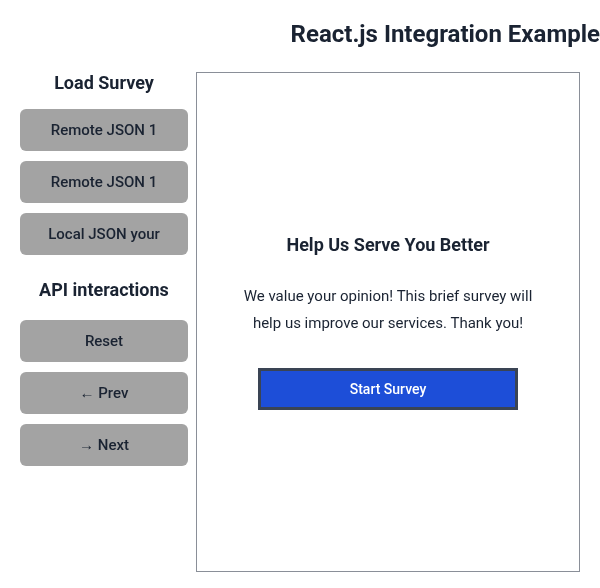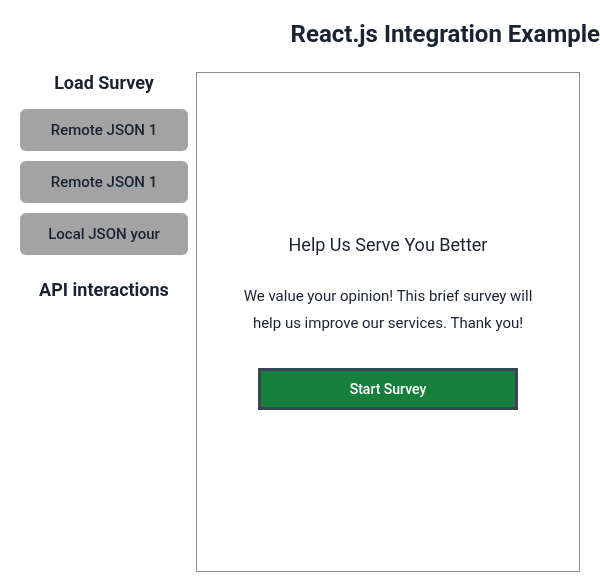--- a/index.html
+++ b/index.html
@@ -66,35 +66,35 @@
       height: 500px;
       display: flex;
       flex-direction: column;
       justify-content: center;
       align-items: center;
       padding: 0 24px;
       position: relative;
     }
     .survey-title {
       font-size: 18px;
-      font-weight: 400;
+      font-weight: 700;
       color: #1a2332;
       text-align: center;
       margin-bottom: 28px;
     }
     .survey-desc {
       font-size: 15px;
       color: #1a2332;
       text-align: center;
       line-height: 1.75;
       margin-bottom: 32px;
       padding: 0 8px;
     }
     .start-survey-btn {
-      background: #15803d;
+      background: #1d4ed8;
       color: #ffffff;
       border: 3px solid #3a4454;
       font-size: 14px;
       font-weight: 500;
       padding: 10px 16px;
       width: 260px;
       cursor: pointer;
       font-family: inherit;
     }
   </style>
@@ -108,20 +108,25 @@
   <aside class="sidebar">
 
     <h2 class="sidebar-heading">Load Survey</h2>
     <div class="sidebar-buttons">
       <button class="sidebar-btn">Remote JSON 1</button>
       <button class="sidebar-btn">Remote JSON 1</button>
       <button class="sidebar-btn">Local JSON your</button>
     </div>
 
     <h2 class="sidebar-heading second">API interactions</h2>
+    <div class="sidebar-buttons">
+      <button class="sidebar-btn">Reset</button>
+      <button class="sidebar-btn">← Prev</button>
+      <button class="sidebar-btn">→ Next</button>
+    </div>
 
   </aside>
 
   <section class="preview-panel">
     <h3 class="survey-title">Help Us Serve You Better</h3>
     <p class="survey-desc">We value your opinion! This brief survey will help us improve our services. Thank you!</p>
     <button class="start-survey-btn">Start Survey</button>
   </section>
 
 </div>

